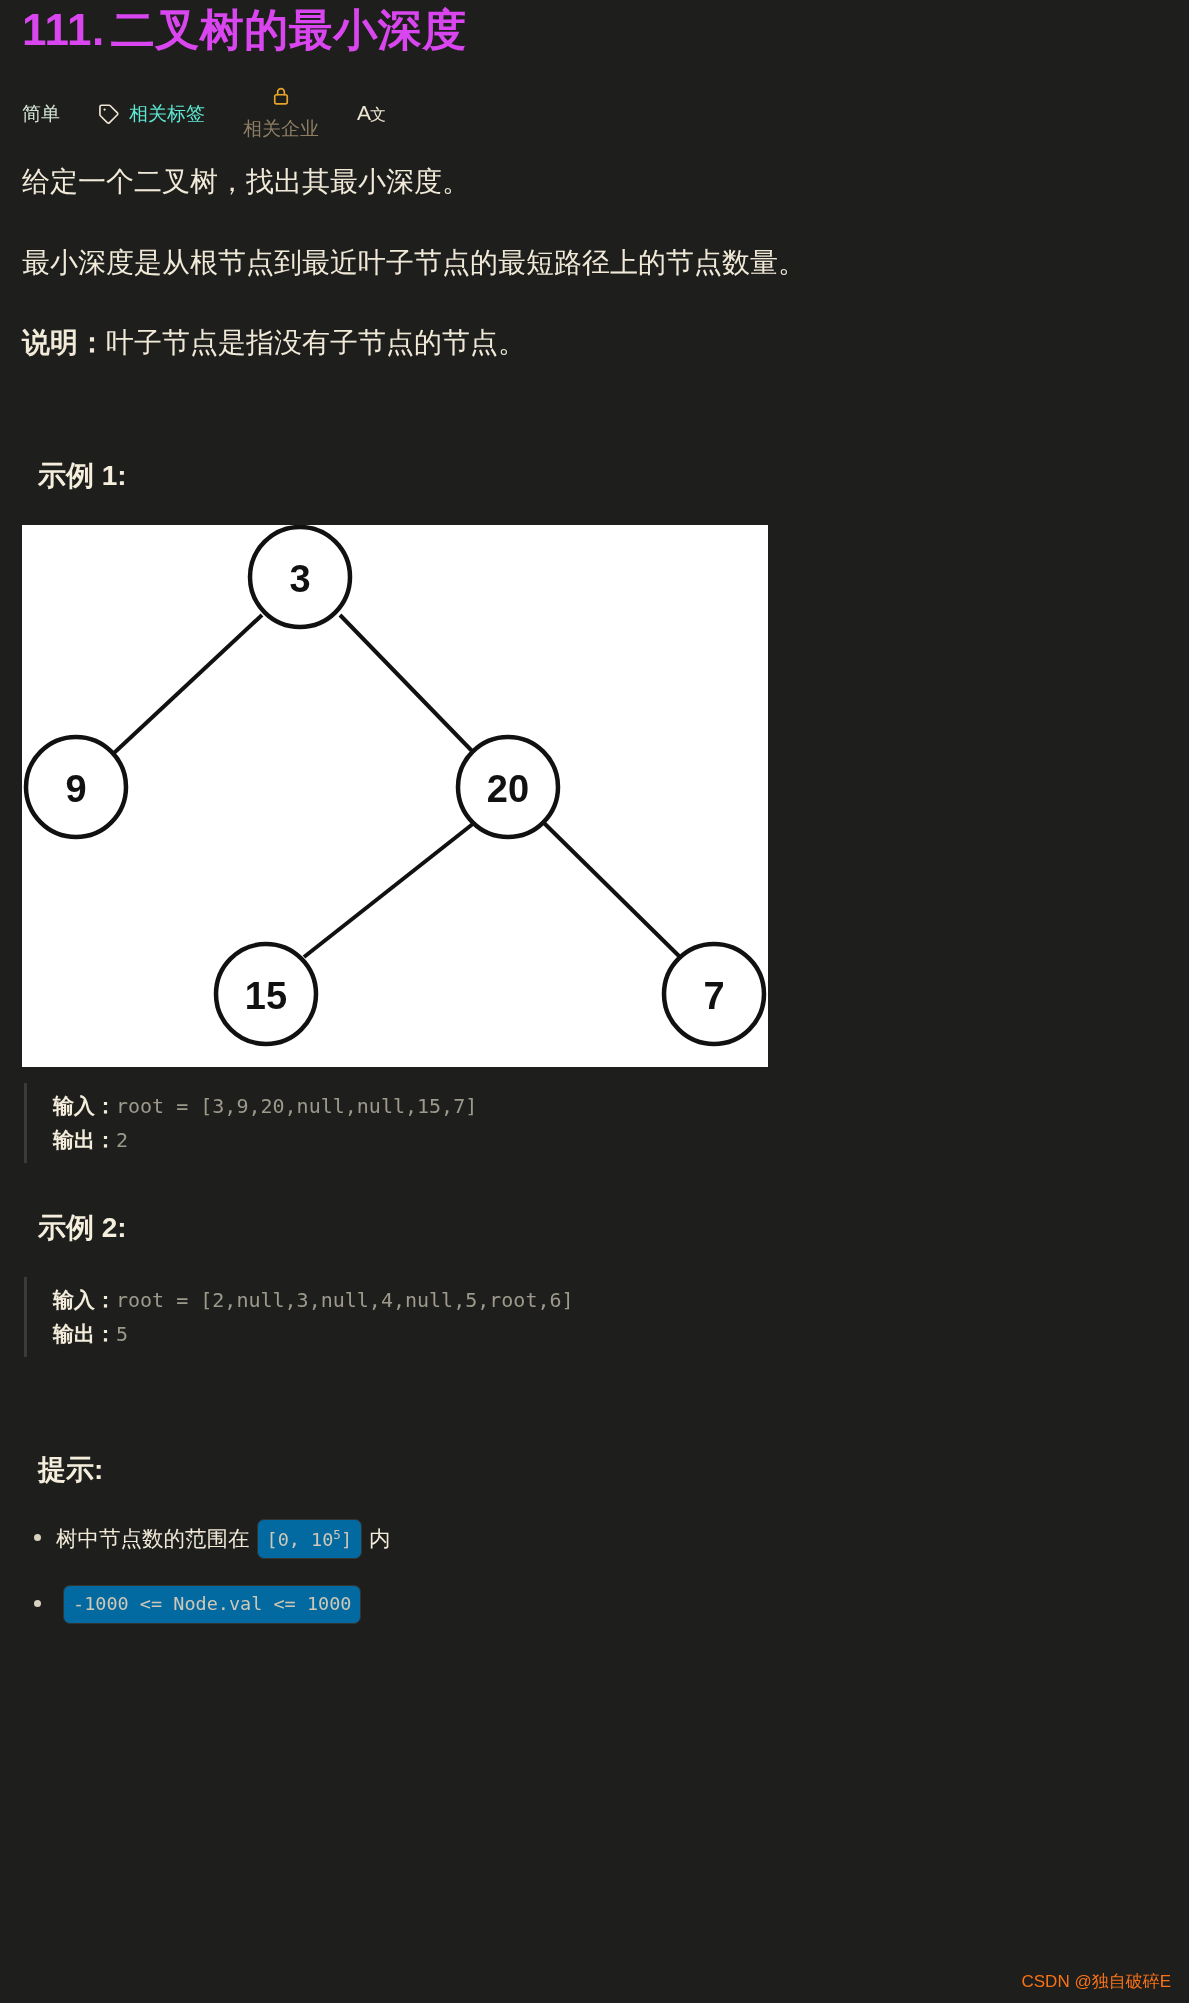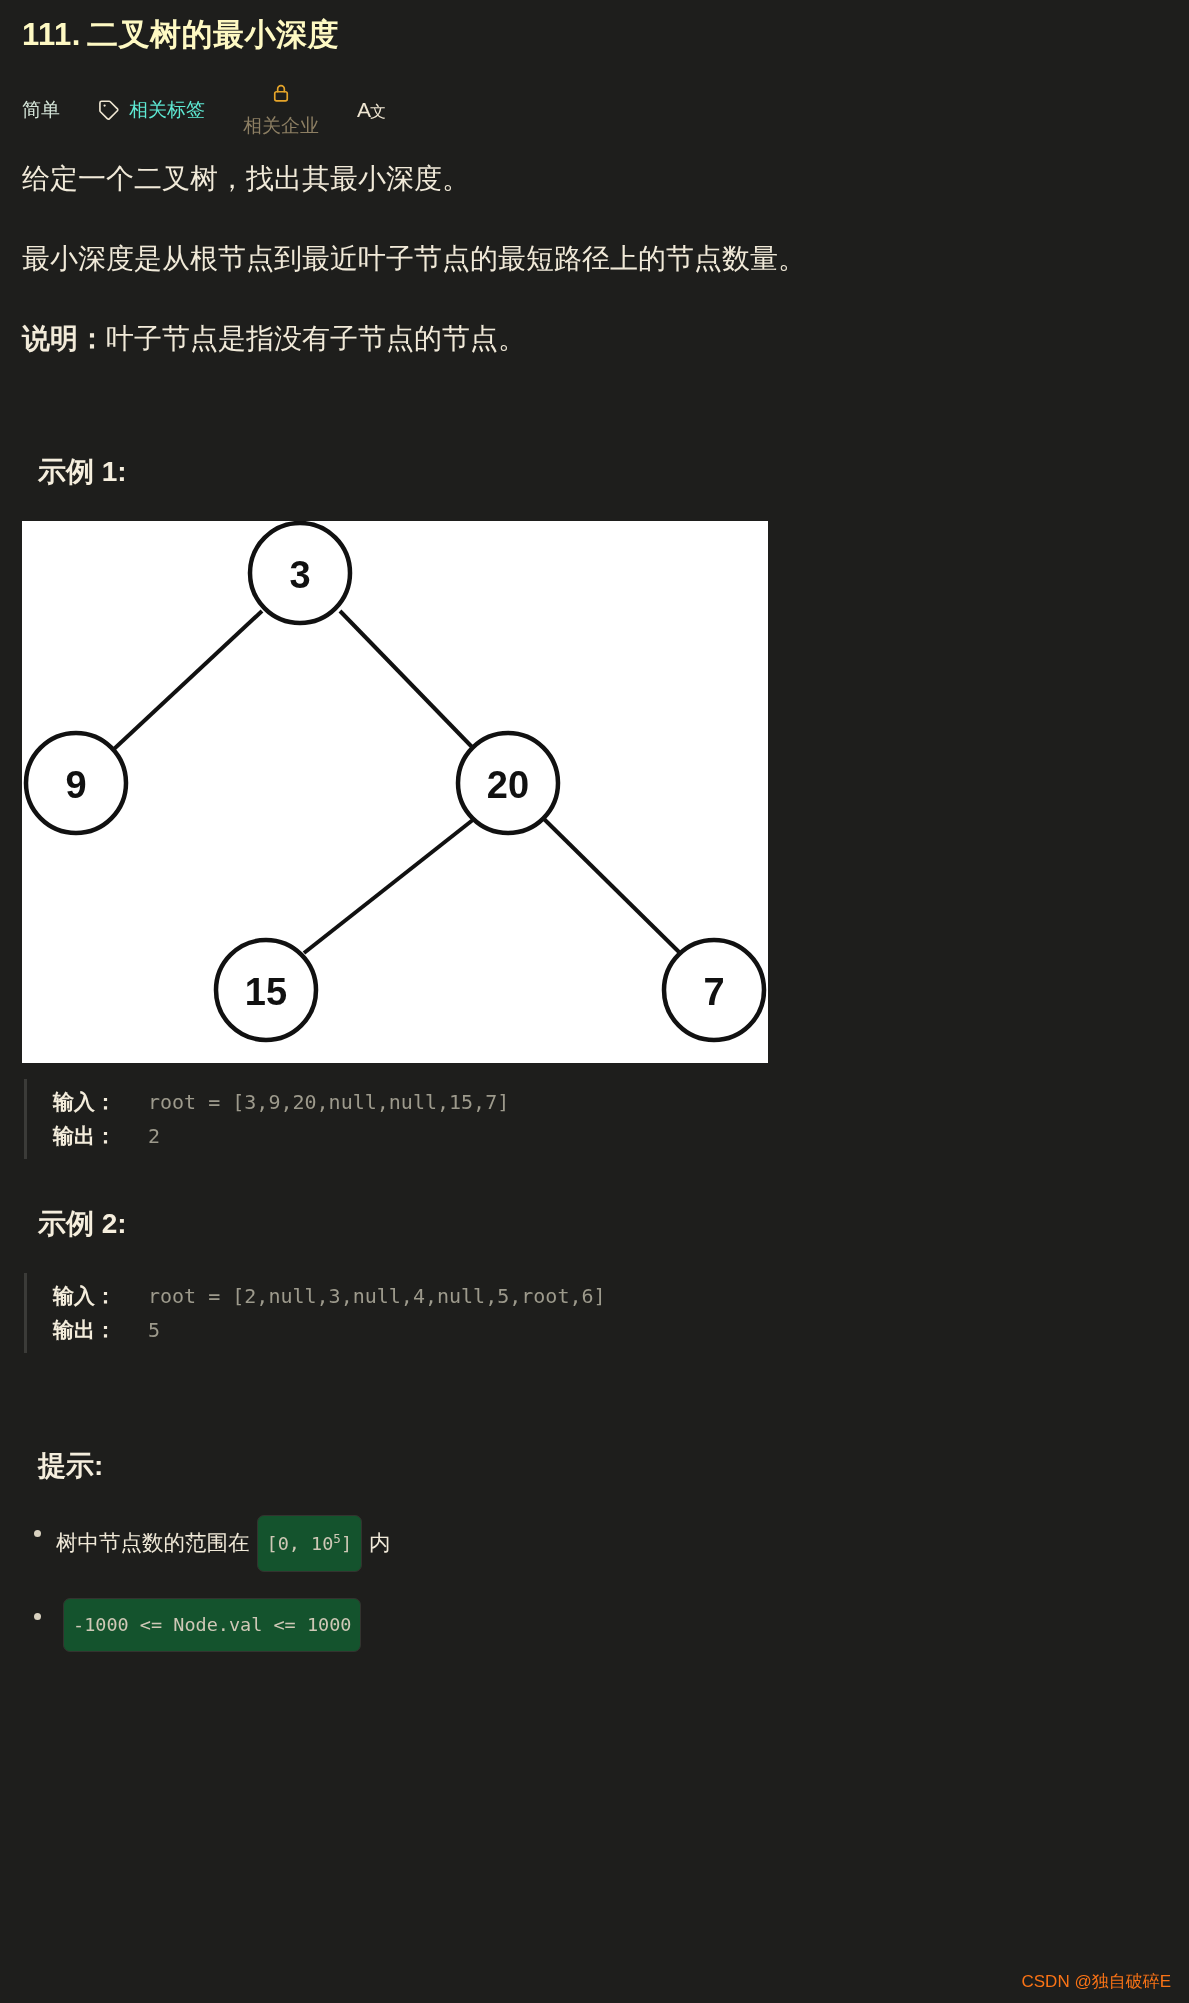--- a/index.html
+++ b/index.html
@@ -9,25 +9,24 @@
     background: #1e1e1c;
     font-family: "Liberation Sans", "DejaVu Sans", sans-serif;
     color: #f2ebda;
     position: relative;
     overflow: hidden;
   }
   .page { padding: 0 22px; position: relative; height: 100%; }
 
   
   .title {
-    font-size: 31px;
+    font-size: 44px;
     font-weight: bold;
-    color: #fef9c3;
+    color: #d946ef;
     letter-spacing: 0.5px;
-    padding-top: 14px;
     line-height: 1.35;
   }
   .title .num { margin-right: 6px; }
 
   
   .meta {
     display: flex; align-items: center;
     gap: 2px;
     margin-top: 26px;
     font-size: 19px;
@@ -85,21 +84,20 @@
   }
   .codeline .lbl {
     font-weight: bold;
     color: #f3ecdb;
     font-family: "Liberation Sans", "DejaVu Sans", sans-serif;
   }
   .codeline .code {
     font-family: "DejaVu Sans Mono", "Liberation Mono", monospace;
     color: #9d9a8c;
     font-size: 20px;
-    margin-left: 32px;
   }
 
   
   .hints-gap { height: 64px; }
   ul.hints { list-style: none; margin: 0; padding: 0; }
   ul.hints li {
     position: relative;
     padding-left: 34px;
     font-size: 21.5px;
     line-height: 1.6;
@@ -114,24 +112,24 @@
     position: absolute;
     left: 12px; top: 15px;
     width: 7px; height: 7px;
     border-radius: 50%;
     background: #d9d2c0;
   }
   code.chip {
     font-family: "DejaVu Sans Mono", "Liberation Mono", monospace;
     font-size: 18.5px;
     color: #cfc8b6;
-    background: #14532d;
+    background: #0369a1;
     border: 1px solid #33332f;
     border-radius: 7px;
-    padding: 15px 9px;
+    padding: 7px 9px;
     margin: 0 7px;
     white-space: pre;
     line-height: 1.2;
   }
   code.chip sup { font-size: 0.68em; vertical-align: super; }
 
   
   .watermark {
     position: absolute;
     right: 18px; bottom: 10px;

